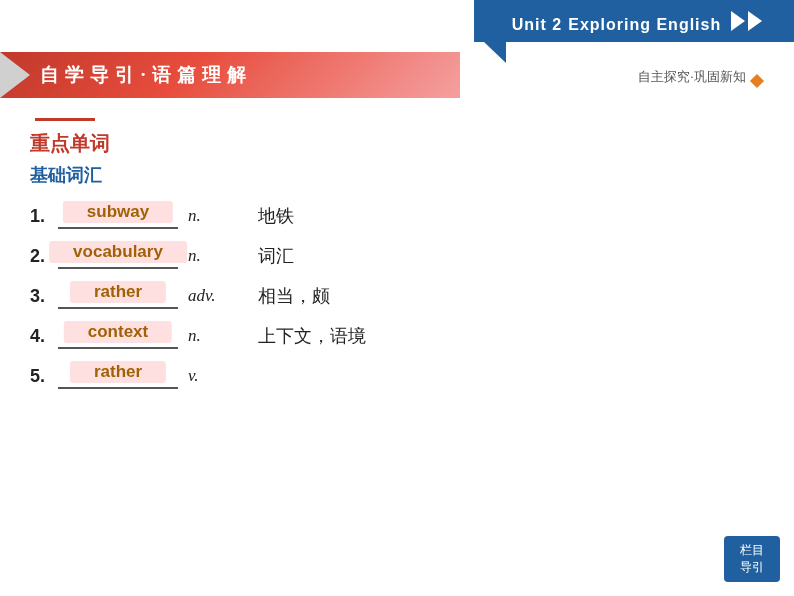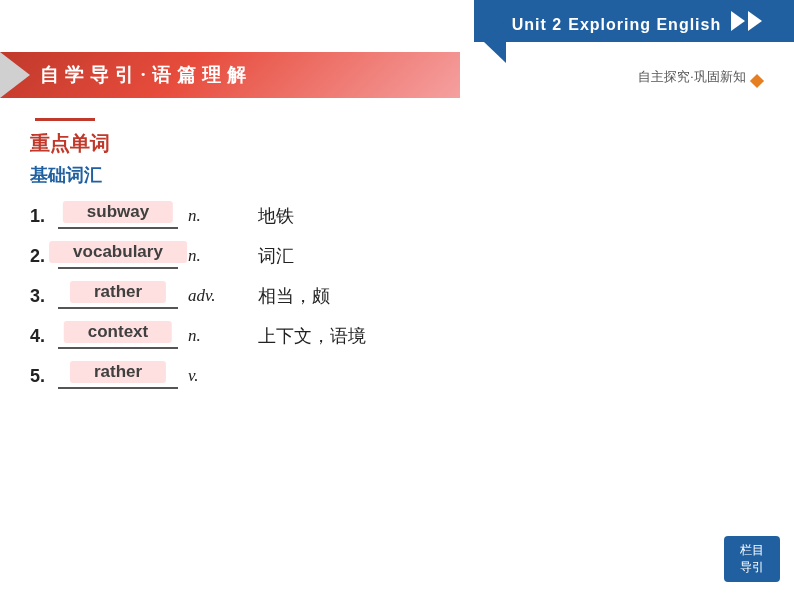--- a/index.html
+++ b/index.html
@@ -164,21 +164,21 @@
       height: 26px;
       position: relative;
       flex-shrink: 0;
     }
 
     .item-blank-word {
       position: absolute;
       top: -2px;
       left: 50%;
       transform: translateX(-50%);
-      color: #404040;
+      color: #a16207;
       font-size: 17px;
       font-weight: bold;
       font-family: Arial, sans-serif;
       white-space: nowrap;
       background: #ffe0e0;
       padding: 1px 24px;
       border-radius: 3px;
     }
 
     .item-pos {

